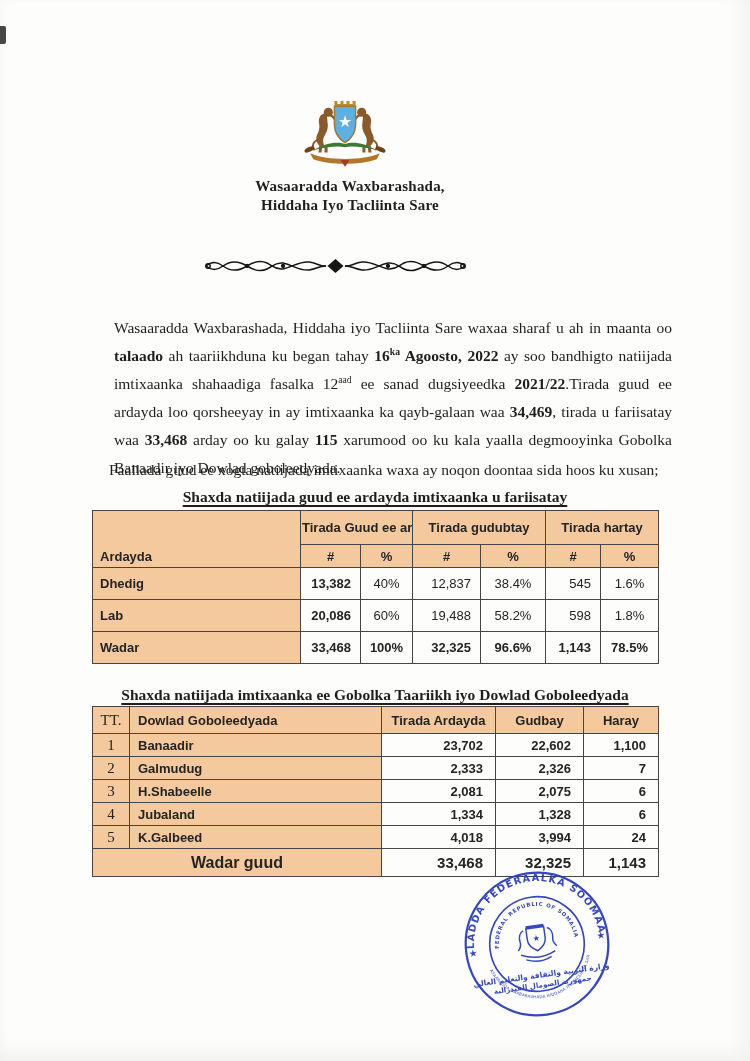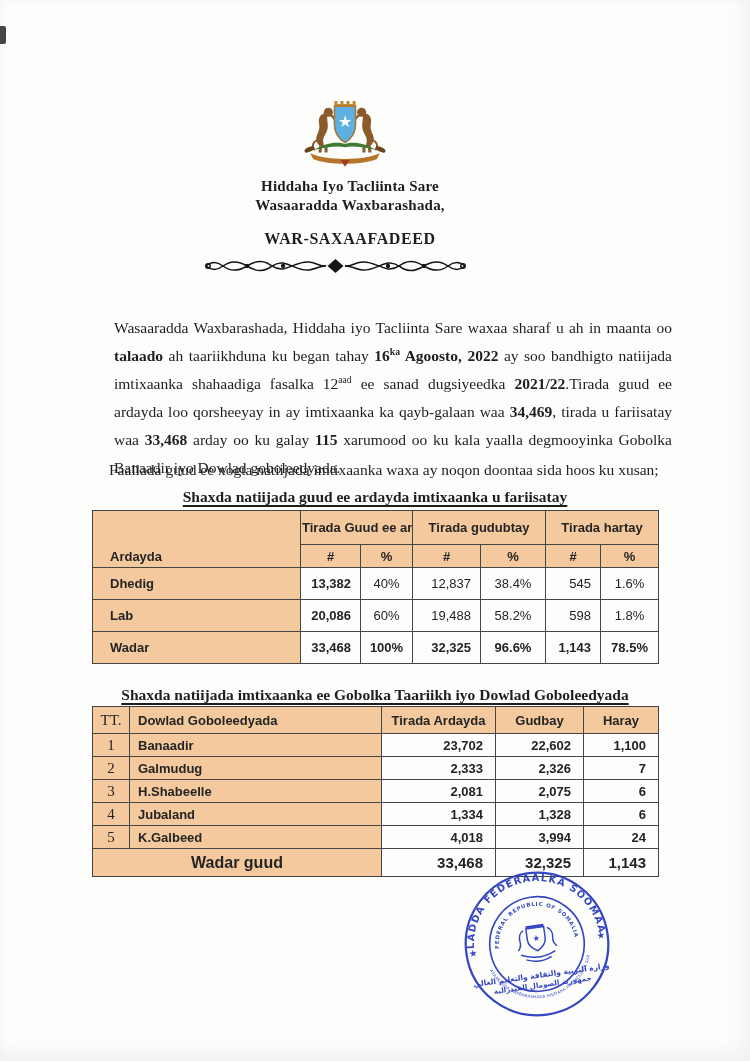--- a/index.html
+++ b/index.html
@@ -30,21 +30,21 @@
   table{border-collapse:collapse;position:absolute;table-layout:fixed;
     font-family:"Liberation Sans", sans-serif;font-size:13px;color:#242424;}
   td{border:1px solid #454545;overflow:hidden;white-space:nowrap;}
   .t1{left:92px;top:510px;width:566px;border:1.5px solid #3a3a3a;}
   .t2{left:92px;top:706px;width:566px;border:1.5px solid #3a3a3a;}
   .peach{background:#f5c99e;}
   .b{font-weight:bold;}
   .hdr{font-weight:bold;text-align:center;vertical-align:middle;line-height:15px;}
   .t1 .grp{height:34px;}
   .t1 .sub td{height:20px;}
-  .t1 .lbl{font-weight:bold;text-align:left;padding-left:17px;vertical-align:middle;}
+  .t1 .lbl{font-weight:bold;text-align:left;padding-left:7px;vertical-align:middle;}
   .t1 .corner{vertical-align:bottom;padding-bottom:3px;}
   .t1 .datarow td{height:29px;vertical-align:middle;}
   .num{text-align:right;padding-right:9px;}
   .pct{text-align:center;}
   .t1 .totalrow td{font-weight:bold;}
   .t2 .hrow td{height:24px;}
   .t2 .datarow td{height:20px;vertical-align:middle;}
   .t2 .tt{font-family:"Liberation Serif", serif;font-size:15px;text-align:center;font-weight:normal;}
   .t2 .region{font-weight:bold;text-align:left;padding-left:8px;}
   .t2 .v{font-weight:bold;text-align:right;padding-right:12px;}
@@ -83,25 +83,24 @@
       <text x="70" y="43" font-size="21" fill="#ffffff" text-anchor="middle">★</text>
       <path d="M28,74 C45,64 60,62 70,66 C80,62 95,64 112,74 C95,70 80,68 70,70 C60,68 45,70 28,74 Z" fill="#3d7a33"></path>
       <ellipse cx="23" cy="73" rx="7" ry="3" fill="#6b4418" transform="rotate(-25 23 73)"></ellipse>
       <ellipse cx="117" cy="73" rx="7" ry="3" fill="#6b4418" transform="rotate(25 117 73)"></ellipse>
       <path d="M24,78 C45,88 95,88 116,78 L112,86 C90,94 50,94 28,86 Z" fill="#b5762a"></path>
       <path d="M64,87 h12 l-6,9 z" fill="#a33b22"></path>
     </svg>
   </div>
 
   <div class="ministry">
+    <div>Wasaaradda Waxbarashada,</div>
     <div>Hiddaha Iyo Tacliinta Sare</div>
-    <div>Wasaaradda Waxbarashada,</div>
-  </div>
-
-  <div class="press-title">WAR-SAXAAFADEED</div>
+  </div>
+
 
   <div class="divider">
     <svg viewBox="0 0 265 24" width="265" height="24" aria-hidden="true">
       <defs>
         <g id="flr" stroke="#161616" fill="none" stroke-width="1.5">
           <path d="M3,12 C10,6 16,9 20,12 C28,18 36,17 44,12 C52,7 58,6 64,9 C70,12 72,16 80,15 C90,13 96,7 106,8 C114,9 118,13 123,12"></path>
           <path d="M3,12 C10,18 16,15 20,12 C28,6 36,7 44,12 C52,17 58,18 64,15 C70,12 72,8 80,9 C90,11 96,17 106,16 C114,15 118,11 123,12"></path>
           <circle cx="5" cy="12" r="2.2"></circle>
           <circle cx="44" cy="12" r="1.4" fill="#161616"></circle>
           <circle cx="80" cy="12" r="1.4" fill="#161616"></circle>

